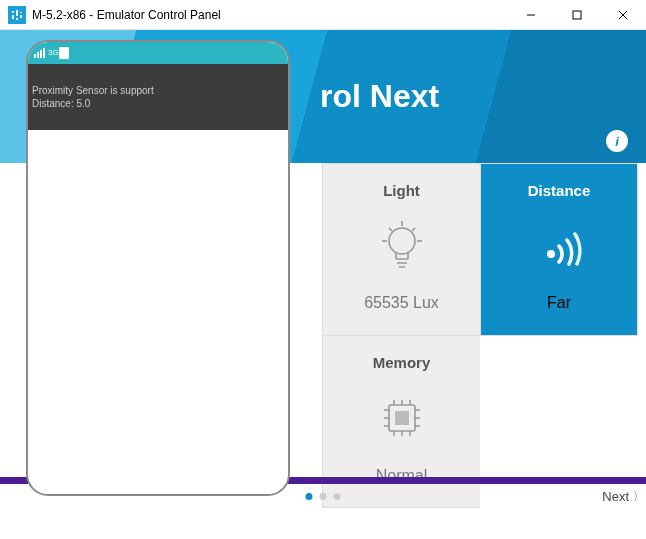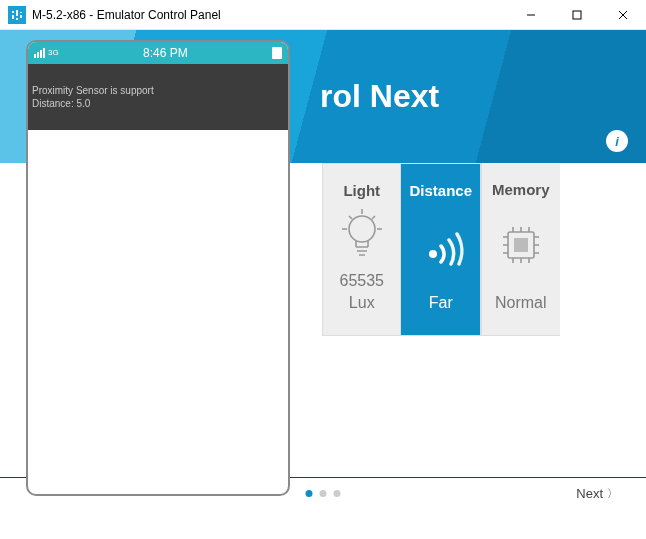--- a/index.html
+++ b/index.html
@@ -11,42 +11,42 @@
 .titlebar-text { font-size: 12px; color: #000; flex: 1; }
 .winbtns { display: flex; height: 100%; }
 .winbtn { width: 46px; height: 100%; display: flex; align-items: center; justify-content: center; font-size: 11px; color: #000; }
 
 .content { position: relative; width: 100%; height: 478px; background: #fff; }
 
 .banner { position: absolute; top: 0; left: 0; right: 0; height: 133px; background: linear-gradient(105deg, #5bc3e8 0%, #5bc3e8 20%, #1aa5da 20%, #1aa5da 48%, #0e8dc6 48%, #0e8dc6 75%, #0b7db2 75%, #0b7db2 100%); display: flex; align-items: center; padding-left: 320px; }
 .banner-title { color: #fff; font-size: 32px; font-weight: bold; }
 .info-badge { position: absolute; right: 18px; top: 100px; width: 22px; height: 22px; border-radius: 50%; background: #fff; color: #0e8dc6; display: flex; align-items: center; justify-content: center; font-size: 13px; font-weight: bold; font-style: italic; }
 
-.phone { position: absolute; left: 26px; top: 10px; width: 264px; height: 456px; border: 2px solid #8a8a8a; border-radius: 10px; background: #fff; overflow: hidden; z-index: 10; }
+.phone { position: absolute; left: 26px; top: 10px; width: 264px; height: 456px; border: 2px solid #8a8a8a; border-radius: 22px; background: #fff; overflow: hidden; z-index: 10; }
 .statusbar { height: 22px; background: #2cb5c3; display: flex; align-items: center; padding: 0 6px; color: #fff; font-size: 10px; }
 .statusbar .signal { display: flex; align-items: flex-end; gap: 1px; margin-right: 3px; }
 .statusbar .signal span { width: 2px; background: #fff; display: block; }
 .statusbar .signal span:nth-child(1){height:4px}.statusbar .signal span:nth-child(2){height:6px}.statusbar .signal span:nth-child(3){height:8px}.statusbar .signal span:nth-child(4){height:10px}
 .statusbar .net { font-size: 8px; line-height: 1; }
 .statusbar .time { flex: 1; text-align: center; font-size: 12px; }
 .statusbar .batt { width: 10px; height: 12px; background: #fff; border-radius: 1px; }
 .phone-body { background: #3c3c3c; color: #ccc; font-size: 10px; padding: 20px 4px; line-height: 1.3; }
 
-.grid { position: absolute; left: 322px; top: 133px; right: 8px; height: 345px; display: grid; grid-template-columns: 1fr 1fr 1fr 1fr; grid-template-rows: 1fr 1fr; }
+.grid { position: absolute; left: 322px; top: 133px; right: 8px; height: 345px; display: grid; grid-template-columns: 1fr 1fr; grid-template-rows: 1fr 1fr; }
 .tile { border-left: 1px solid #ddd; border-bottom: 1px solid #ddd; display: flex; flex-direction: column; align-items: center; justify-content: space-between; padding: 18px 8px 20px; background: #eee; }
 .tile:nth-child(1), .tile:nth-child(2) { border-top: 1px solid #ddd; }
 .tile:nth-child(2), .tile:nth-child(4) { border-right: 1px solid #ddd; }
 .tile.selected { background: #0e8dc6; color: #fff; }
 .tile-title { font-size: 15px; font-weight: 600; color: #555; }
 .tile.selected .tile-title { color: #fff; }
 .tile-icon { height: 60px; display: flex; align-items: center; justify-content: center; }
 .tile-value { font-size: 16px; color: #777; text-align: center; line-height: 1.4; }
-.tile.selected .tile-value { color: #ffffff; }
+.tile.selected .tile-value { color: #000000; }
 
-.footer { position: absolute; bottom: 0; left: 0; right: 0; height: 31px; border-top: 1px solid #4c1d95; display: flex; align-items: center; padding: 0 28px; }
+.footer { position: absolute; bottom: 0; left: 0; right: 0; height: 31px; border-top: 7px solid #4c1d95; display: flex; align-items: center; padding: 0 2px; }
 .dots { position: absolute; left: 50%; transform: translateX(-50%); display: flex; gap: 7px; }
 .dot { width: 7px; height: 7px; border-radius: 50%; background: #ccc; }
 .dot.active { background: #0e8dc6; }
 .nextbtn { margin-left: auto; font-size: 13px; color: #444; display: flex; align-items: center; gap: 4px; }
 .nextbtn .chev { font-size: 11px; }
 </style>
 </head>
 <body>
 
 <div class="titlebar">
@@ -90,21 +90,20 @@
 
   <div class="phone">
     <div class="statusbar">
       <div class="signal">
           <span></span>
           <span></span>
           <span></span>
           <span></span>
         </div>
       <div class="net">3G</div>
-      <div class="time">8:46 PM</div>
       <div class="batt"></div>
     </div>
     <div class="phone-body">
       <div>Proximity Sensor is support</div>
       <div>Distance: 5.0</div>
     </div>
   </div>
 
   <div class="grid">
 

